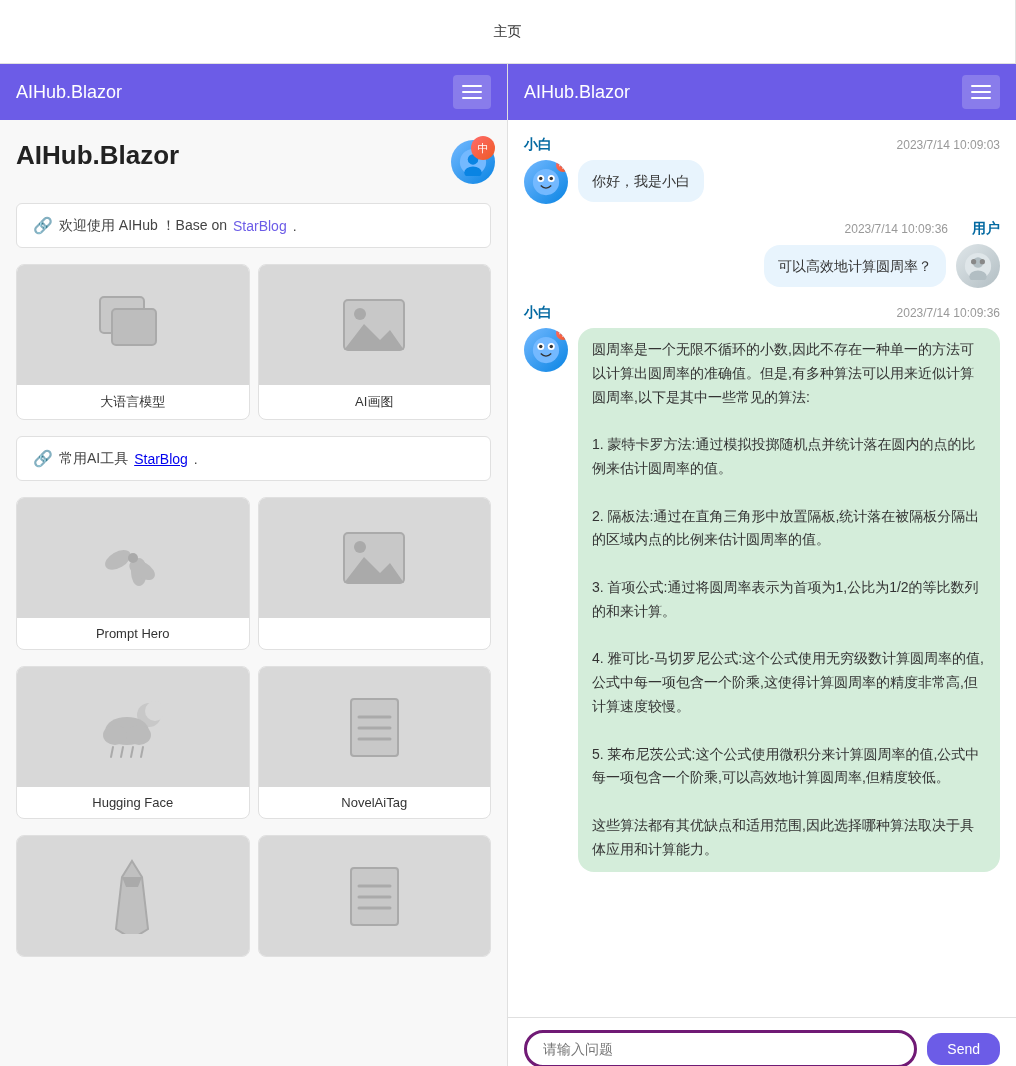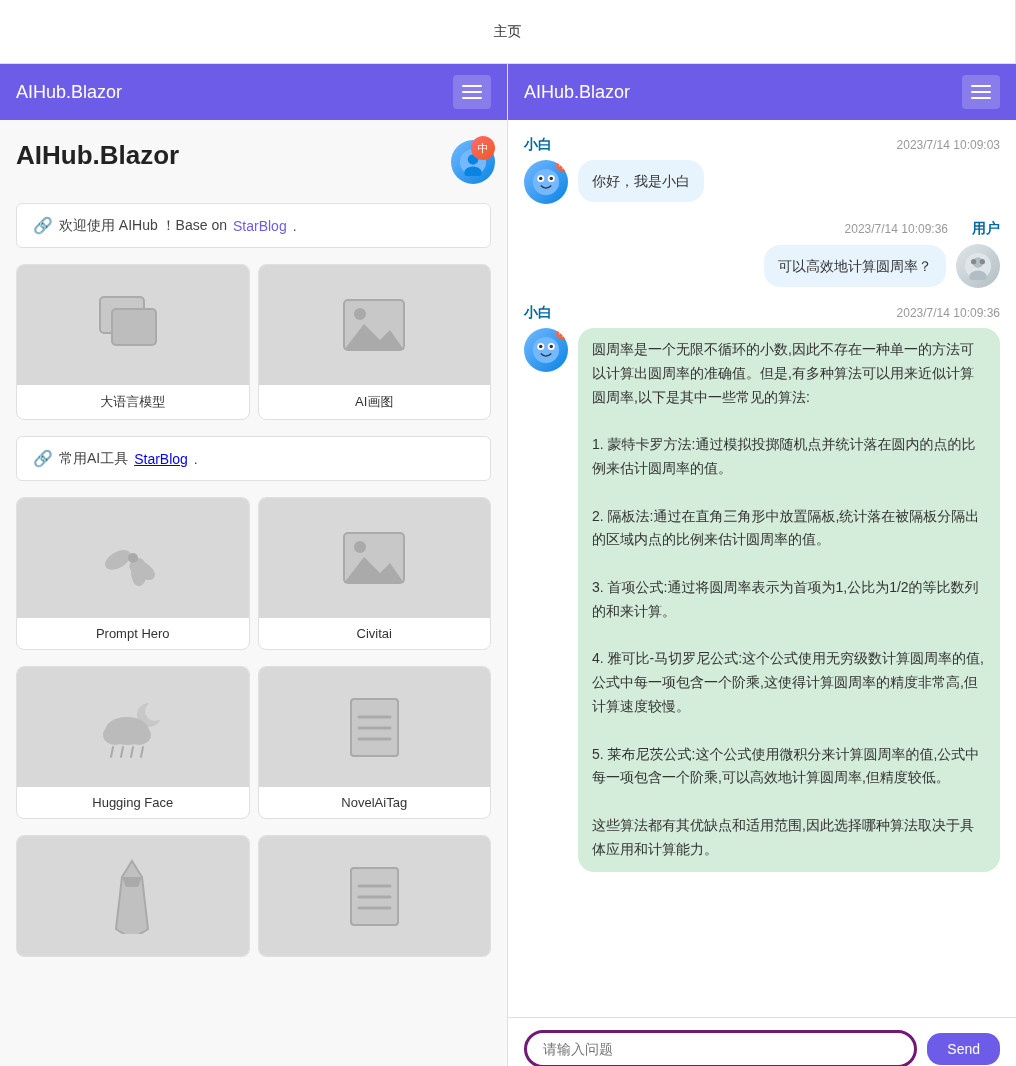--- a/index.html
+++ b/index.html
@@ -436,23 +436,20 @@
         </div>
         <div class="card">
           <div class="card-image">
             <div class="img-placeholder">
               <svg width="68" height="58" viewBox="0 0 68 58">
                 <rect x="4" y="4" width="60" height="50" rx="4" fill="#c8c8c8" stroke="#aaa" stroke-width="2"></rect>
                 <circle cx="20" cy="18" r="6" fill="#aaa"></circle>
                 <polygon points="4,54 24,28 40,44 50,34 64,54" fill="#aaa"></polygon>
               </svg>
             </div>
-          </div>
-          <div class="card-label">
-            <span>Civitai</span>
           </div>
         </div>
       </div>
 
       <div class="grid-2">
         <div class="card">
           <div class="card-image">
             <div class="img-placeholder">
 
               <svg width="72" height="65" viewBox="0 0 72 65">

